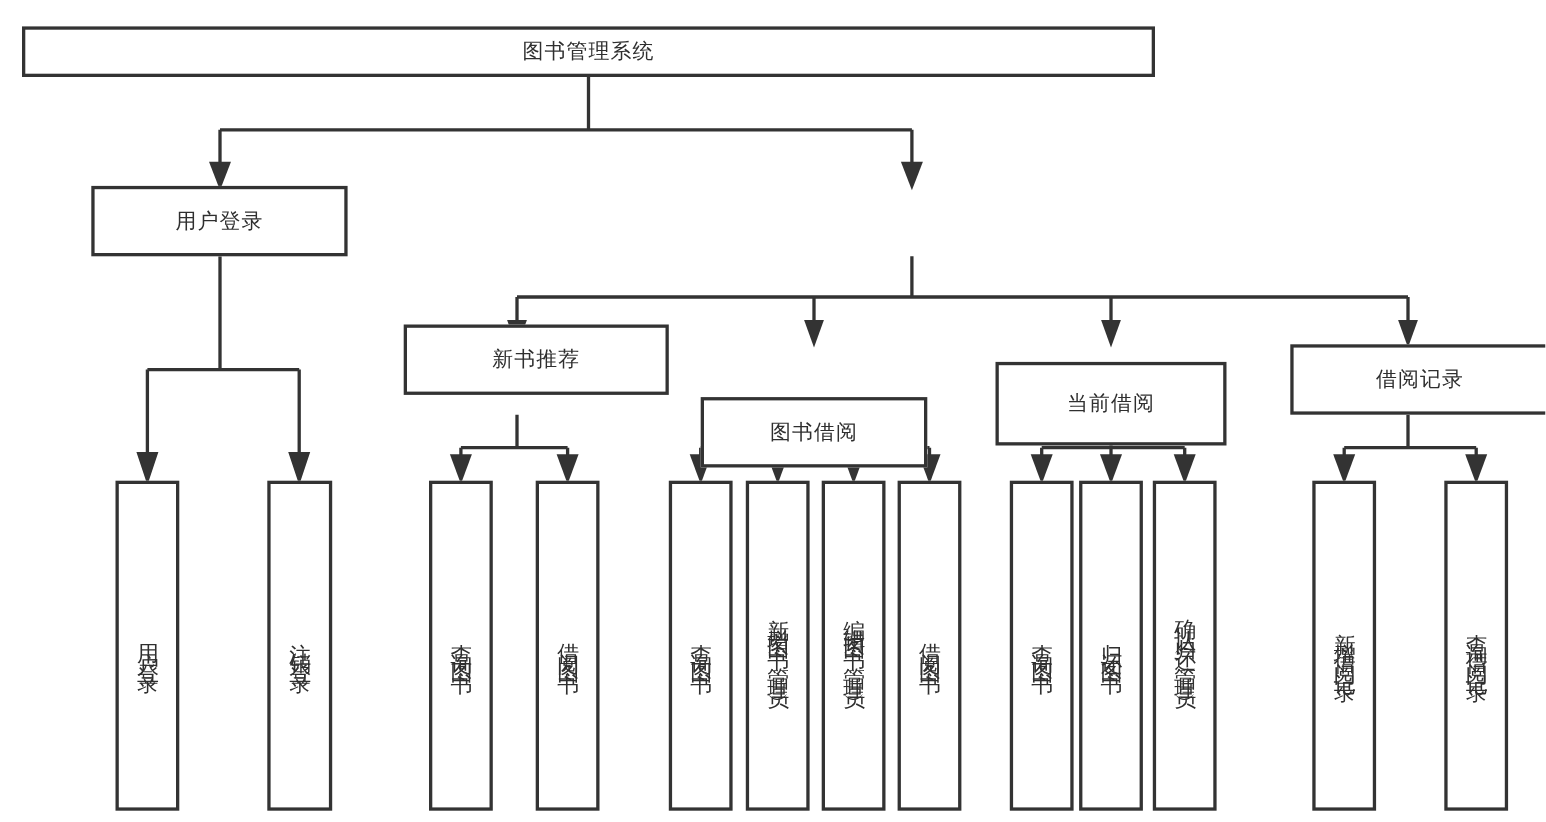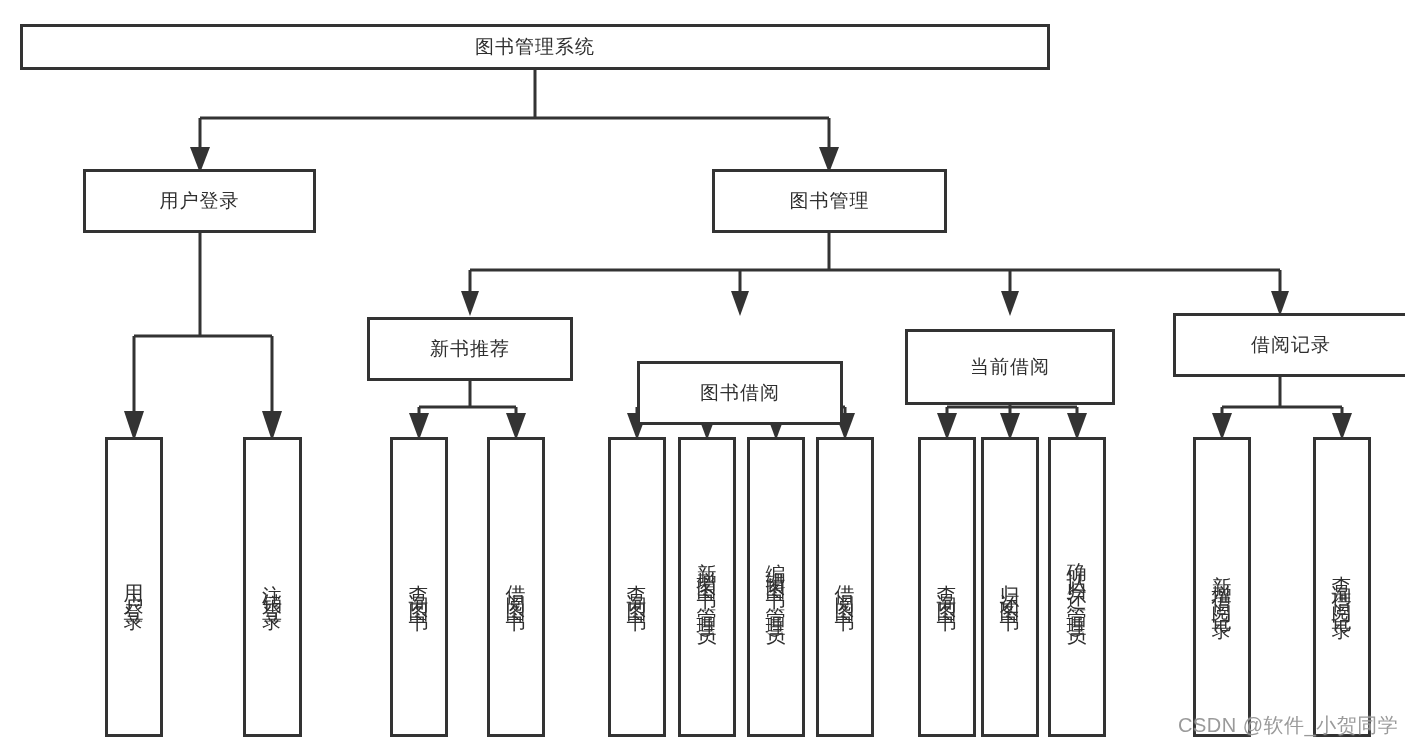--- a/index.html
+++ b/index.html
@@ -131,23 +131,22 @@
     </g>
     <g fill="#333333" stroke="none">
       <polygon points="1222,440 1212,413 1232,413"></polygon>
       <polygon points="1342,440 1332,413 1352,413"></polygon>
     </g>
   </svg>
 
   <div class="hbox" style="left:20px; top:24px; width:1030px; height:46px;">图书管理系统</div>
 
   <div class="hbox" style="left:83px; top:169px; width:233px; height:64px;">用户登录</div>
-  <div class="hbox" style="left:712px; top:169px; width:235px; height:64px;">图书管理</div>
 
-  <div class="hbox" style="left:367px; top:317px; width:206px; height:64px;">新书推荐</div>
+  <div class="hbox" style="left:367px; top:295px; width:241px; height:64px;">新书推荐</div>
   <div class="hbox" style="left:637px; top:313px; width:206px; height:64px;margin-top:48px;">图书借阅</div>
   <div class="hbox" style="left:905px; top:313px; width:210px; height:76px;margin-top:16px;">当前借阅</div>
   <div class="hbox" style="left:1173px; top:313px; width:236px; height:64px;">借阅记录</div>
 
   <div class="vbox" style="left:105px; top:437px; width:58px; height:300px;">
     <span class="vtext">用户登录</span>
   </div>
   <div class="vbox" style="left:243px; top:437px; width:59px; height:300px;">
     <span class="vtext">注销登录</span>
   </div>
@@ -182,15 +181,14 @@
     <span class="vtext">确认归还（管理员）</span>
   </div>
 
   <div class="vbox" style="left:1193px; top:437px; width:58px; height:300px;">
     <span class="vtext">新增借阅记录</span>
   </div>
   <div class="vbox" style="left:1313px; top:437px; width:58px; height:300px;">
     <span class="vtext">查询借阅记录</span>
   </div>
 
-  <div class="watermark">CSDN @软件_小贺同学</div>
 
 </div>
 
 </body></html>

